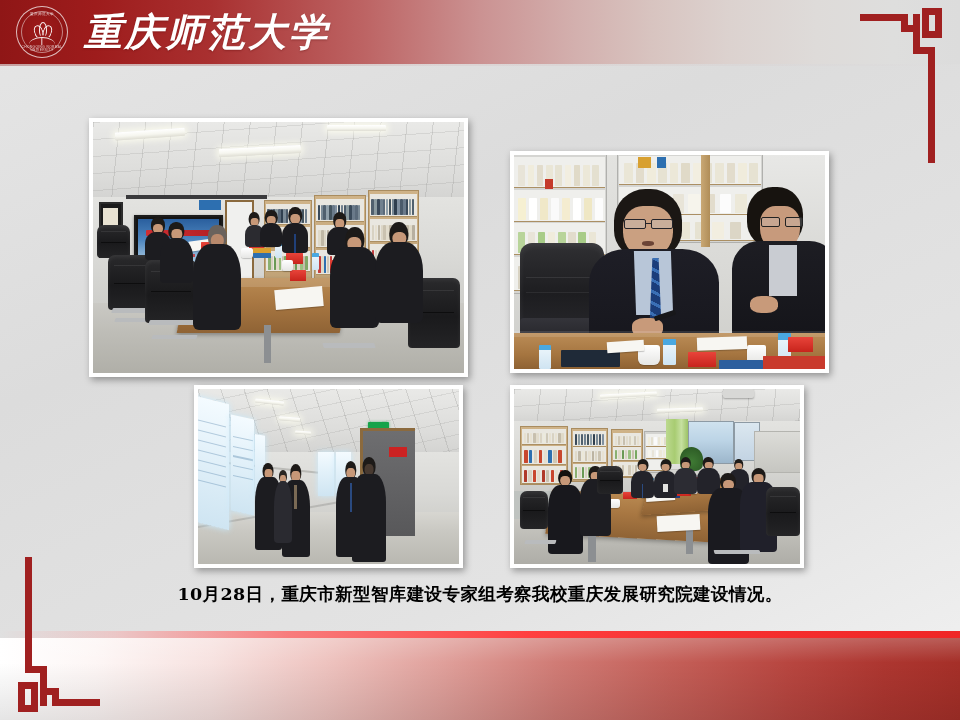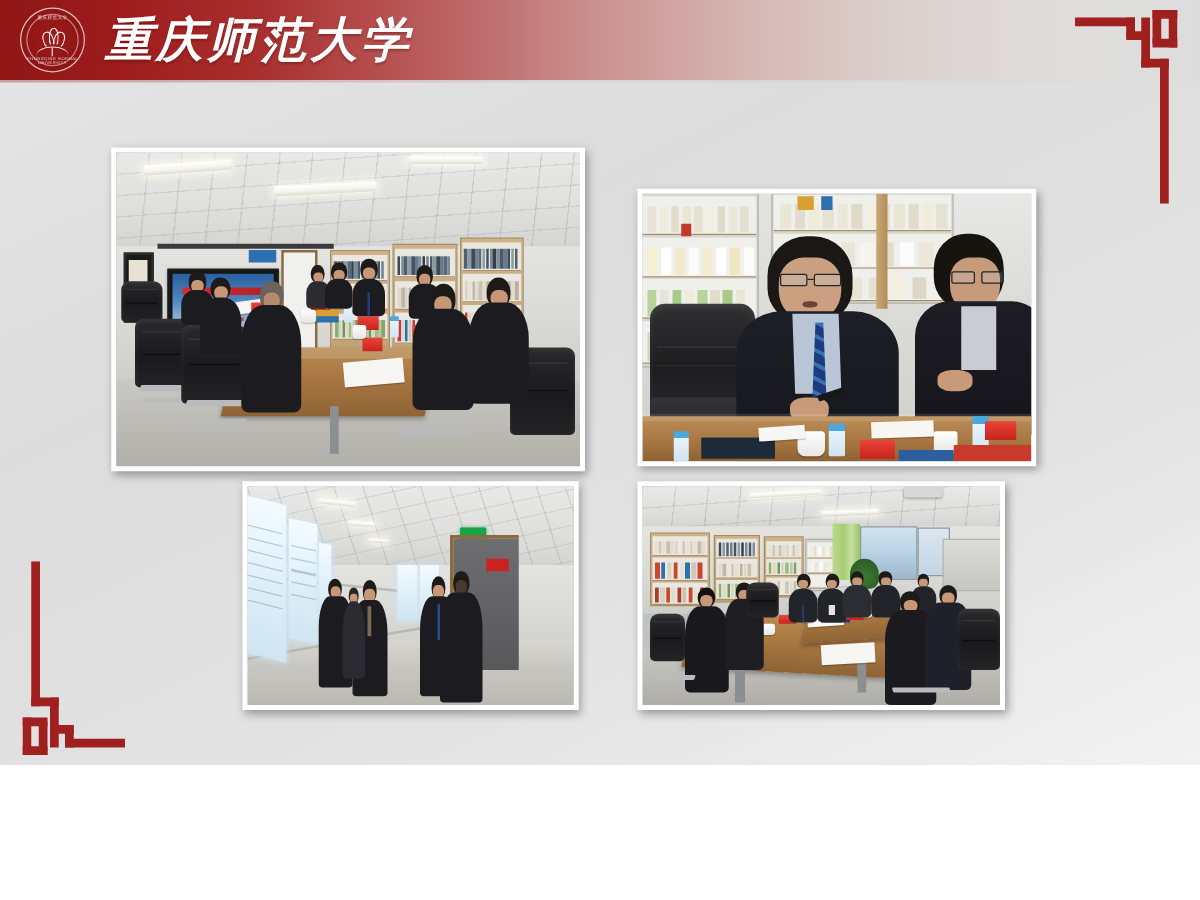--- a/index.html
+++ b/index.html
@@ -9,21 +9,21 @@
   body {
     width: 960px;
     height: 720px;
     overflow: hidden;
     font-family: "Liberation Sans", sans-serif;
     background: #ffffff;
   }
   .slide {
     position: relative;
     width: 960px;
-    height: 612px;
+    height: 720px;
     background: linear-gradient(155deg, #e6e6e6 0%, #dcdcdc 35%, #e3e3e3 70%, #f2f2f2 100%);
     overflow: hidden;
   }
 
   
   .header-band {
     position: absolute;
     left: 0; top: 0;
     width: 960px; height: 64px;
     background: linear-gradient(90deg,
@@ -1232,20 +1232,21 @@
       </div>
 
       <div class="chair" style="left:2%;top:58%;width:10%;height:22%;"></div>
       <div class="chair" style="left:29%;top:44%;width:9%;height:16%;"></div>
       <div class="chair" style="left:88%;top:56%;width:12%;height:28%;"></div>
       <div class="chair-leg" style="left:70%;top:92%;width:16%;height:2%;transform:skewX(16deg)"></div>
       <div class="chair-leg" style="left:4%;top:86%;width:11%;height:2%;transform:skewX(-18deg)"></div>
     </div>
   </div>
 
+  <div class="caption">10月28日，重庆市新型智库建设专家组考察我校重庆发展研究院建设情况。</div>
 
   <div class="bottom-stripe"></div>
   <div class="bottom-band"></div>
   <div class="bottom-band-shade"></div>
 
   <svg class="ornament-bl" viewBox="0 0 82 155">
     <g fill="#a02020">
       <rect x="0" y="6" width="48" height="7"></rect>
       <rect x="41" y="6" width="7" height="17"></rect>
       <rect x="41" y="17" width="19" height="7"></rect>

